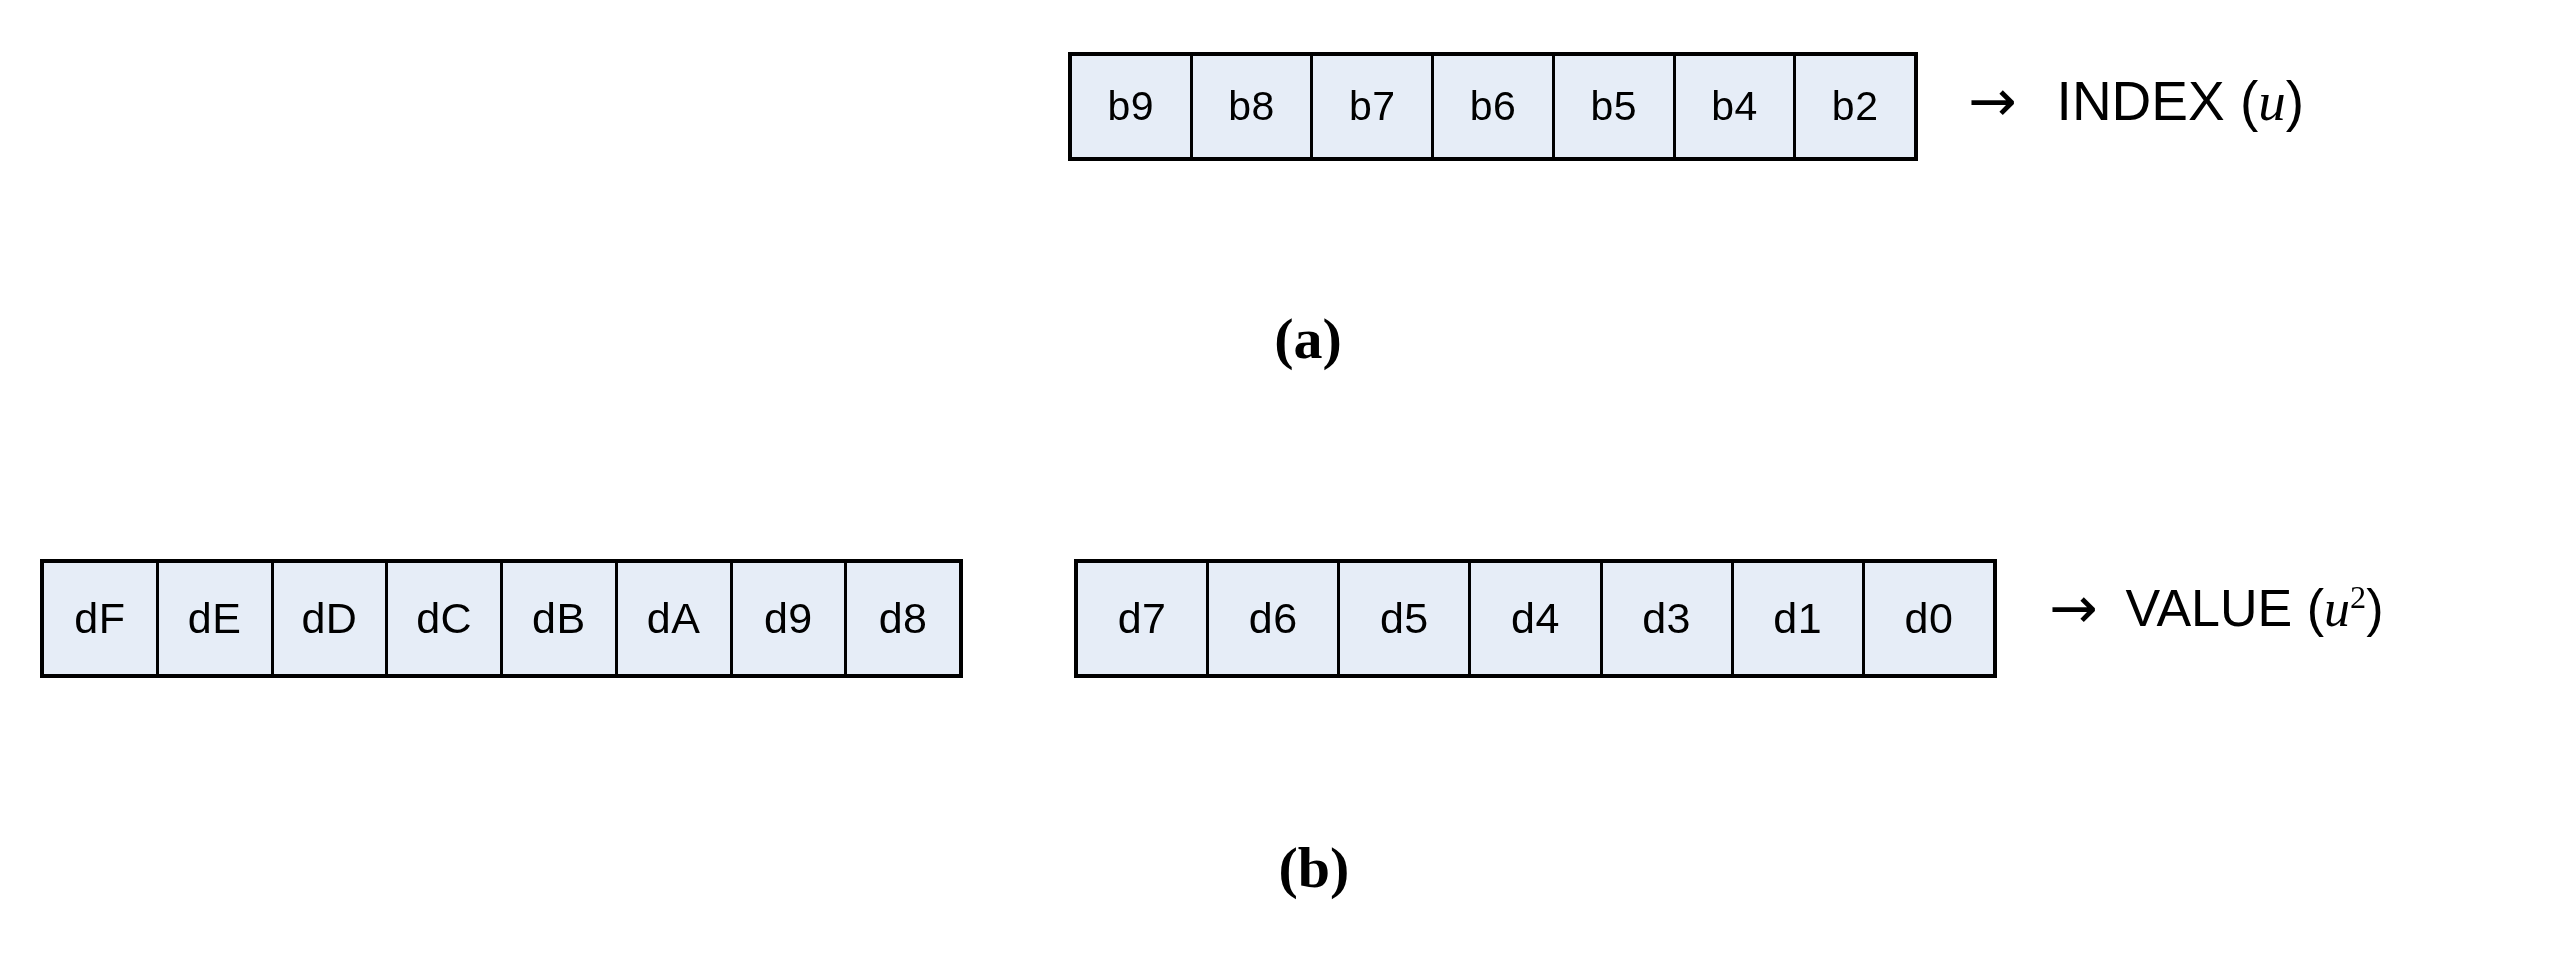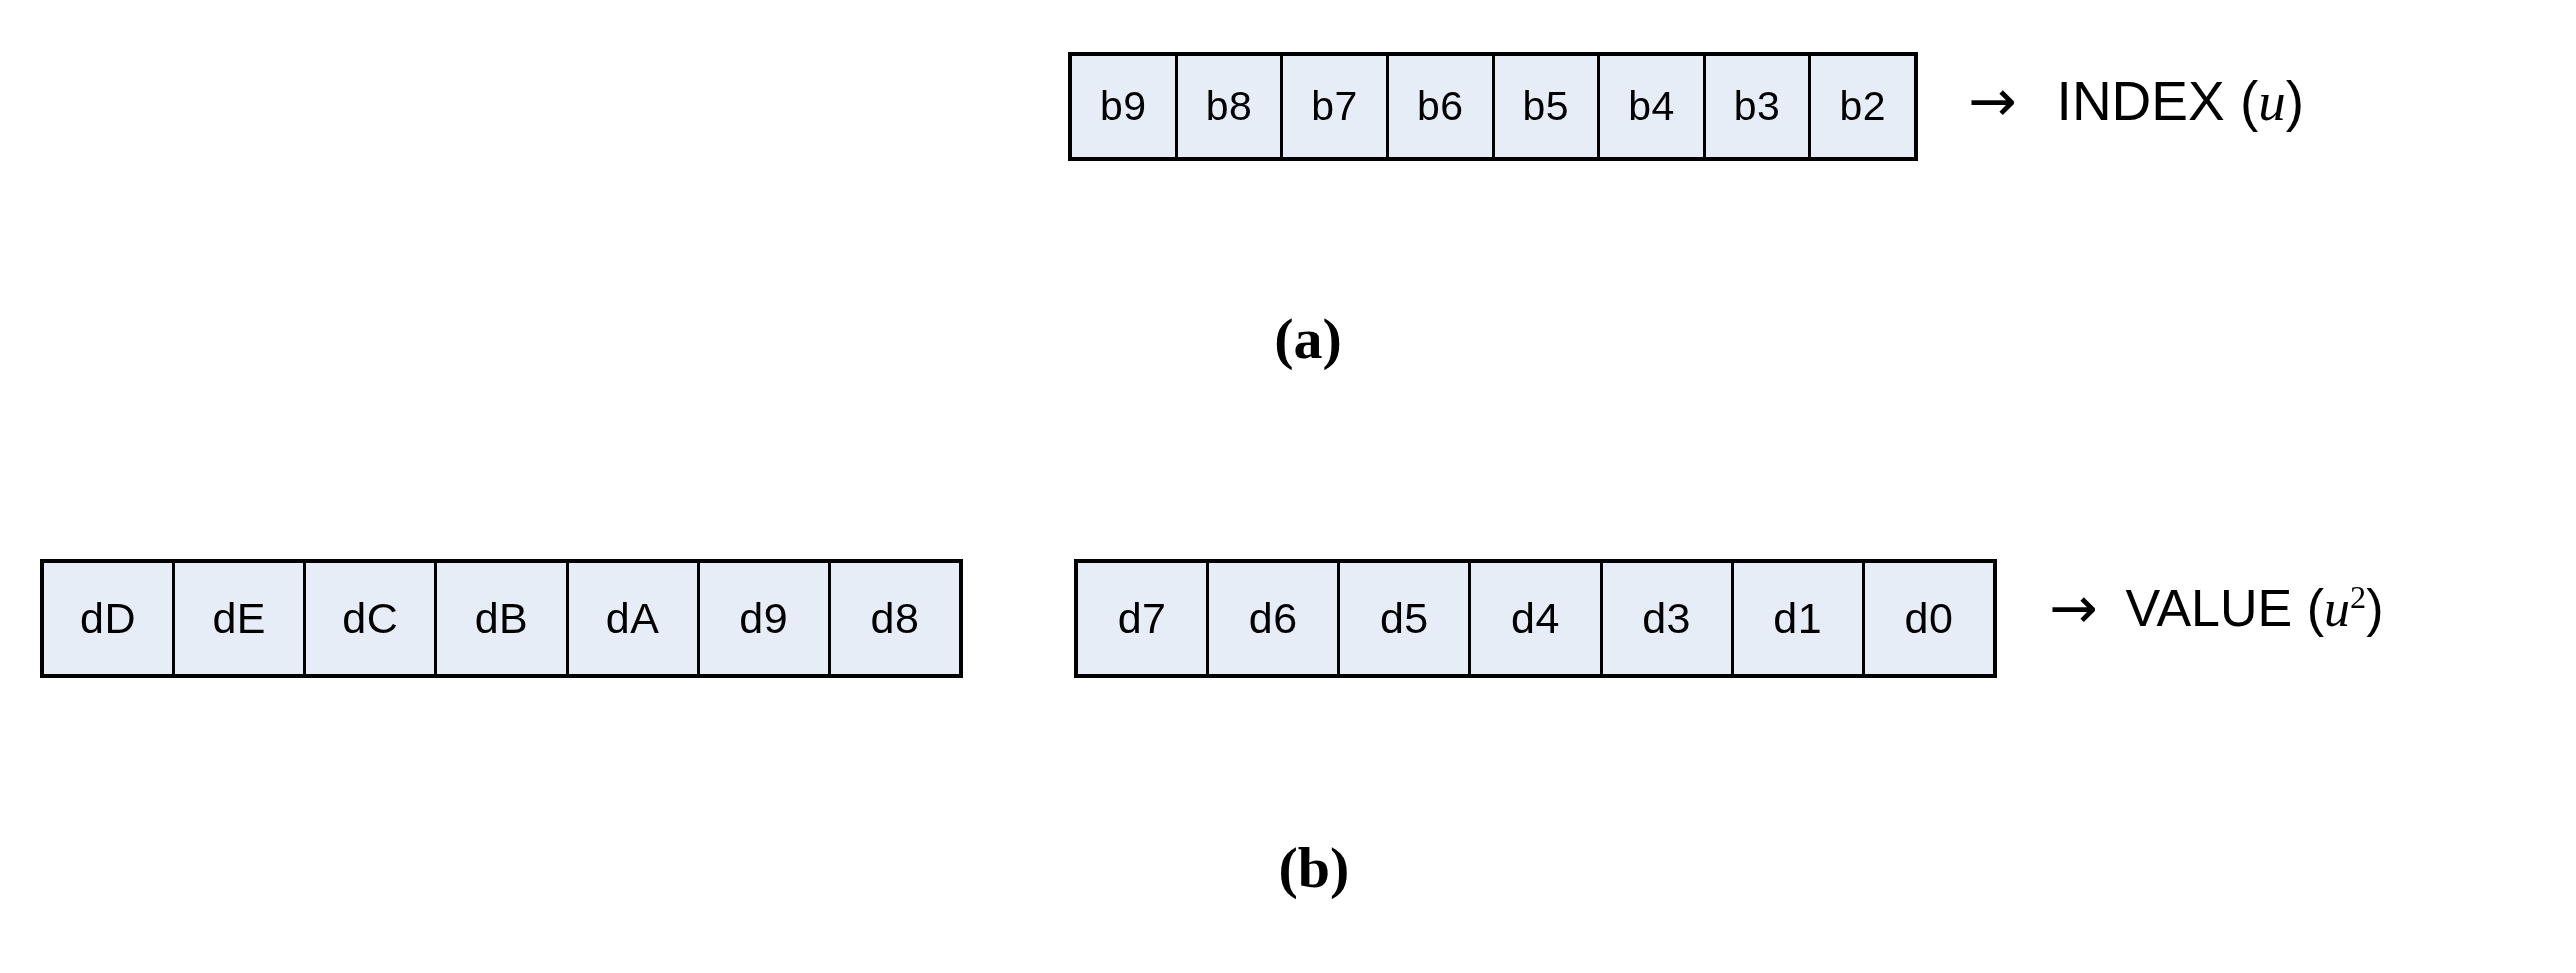--- a/index.html
+++ b/index.html
@@ -111,34 +111,34 @@
 
 <div id="canvas">
 
   <div class="bitrow" id="row-index">
     <div class="bitcell">b9</div>
     <div class="bitcell">b8</div>
     <div class="bitcell">b7</div>
     <div class="bitcell">b6</div>
     <div class="bitcell">b5</div>
     <div class="bitcell">b4</div>
-    <div class="bitcell">b3</div>
     <div class="bitcell">b2</div>
   </div>
 
   <div class="annot" id="annot-index">
     <span class="arrow-glyph">→</span>
     <span class="annot-text"><span>INDEX</span><span>&nbsp;</span><span>(</span><span class="var-italic">u</span><span>)</span></span>
   </div>
 
   <div class="subcaption" id="caption-a">(a)</div>
 
   <div class="bitrow" id="row-value-high">
+    <div class="bitcell">dF</div>
+    <div class="bitcell">dE</div>
     <div class="bitcell">dD</div>
-    <div class="bitcell">dE</div>
     <div class="bitcell">dC</div>
     <div class="bitcell">dB</div>
     <div class="bitcell">dA</div>
     <div class="bitcell">d9</div>
     <div class="bitcell">d8</div>
   </div>
 
   <div class="bitrow" id="row-value-low">
     <div class="bitcell">d7</div>
     <div class="bitcell">d6</div>

